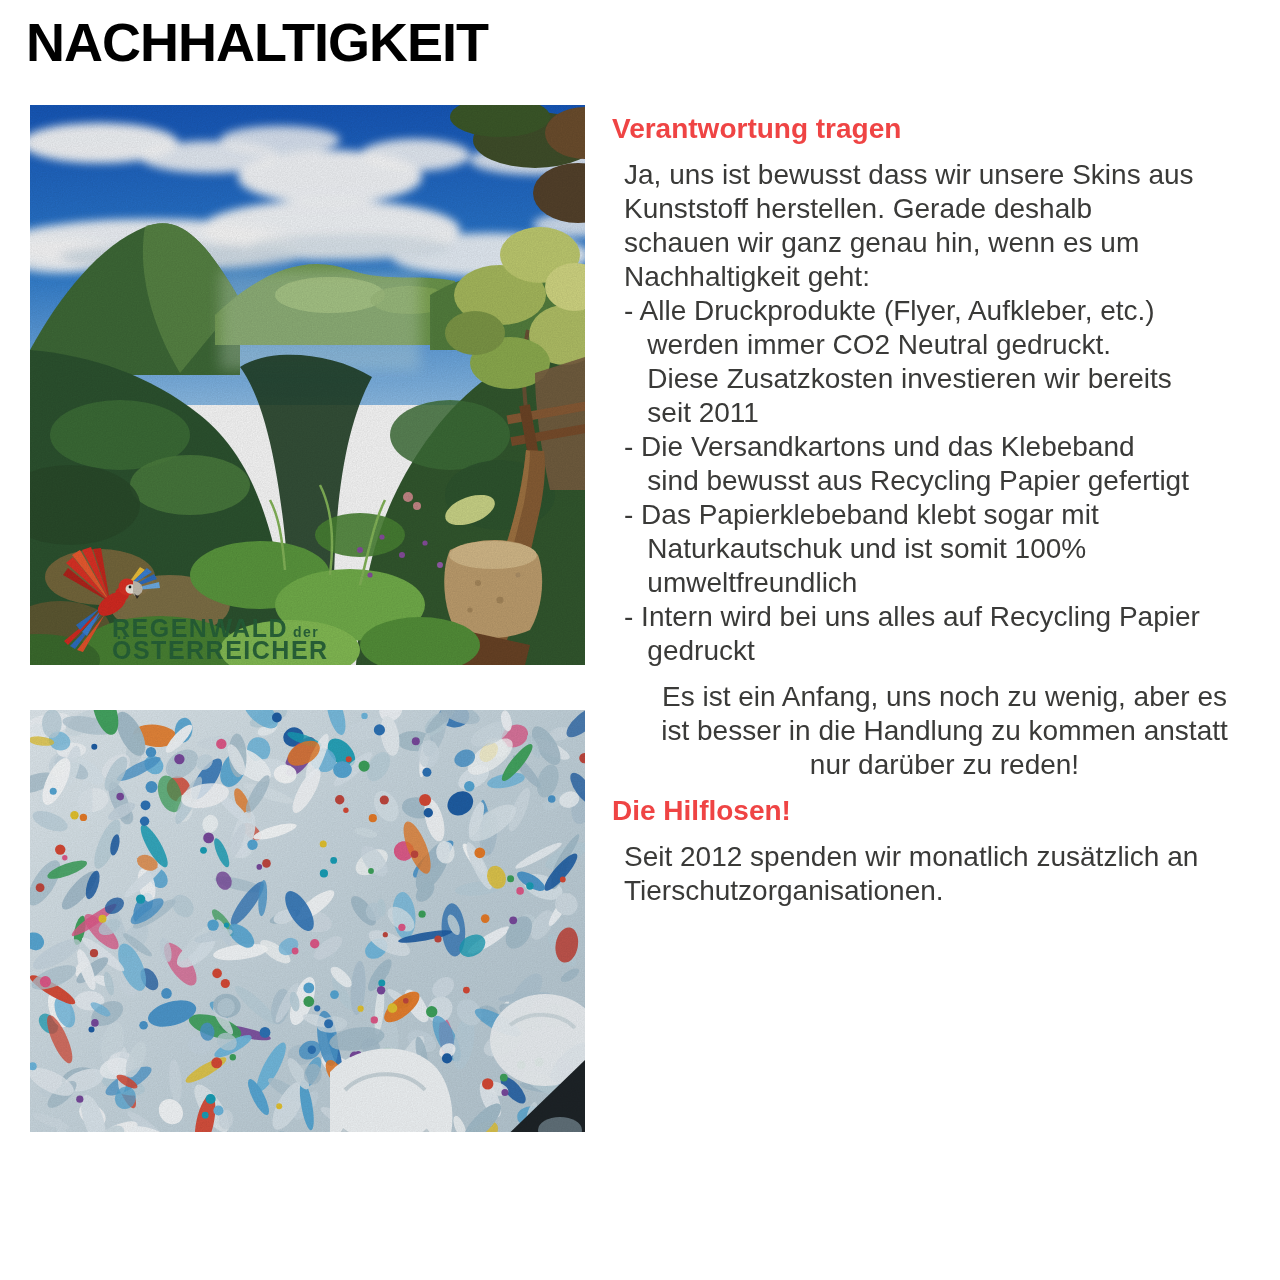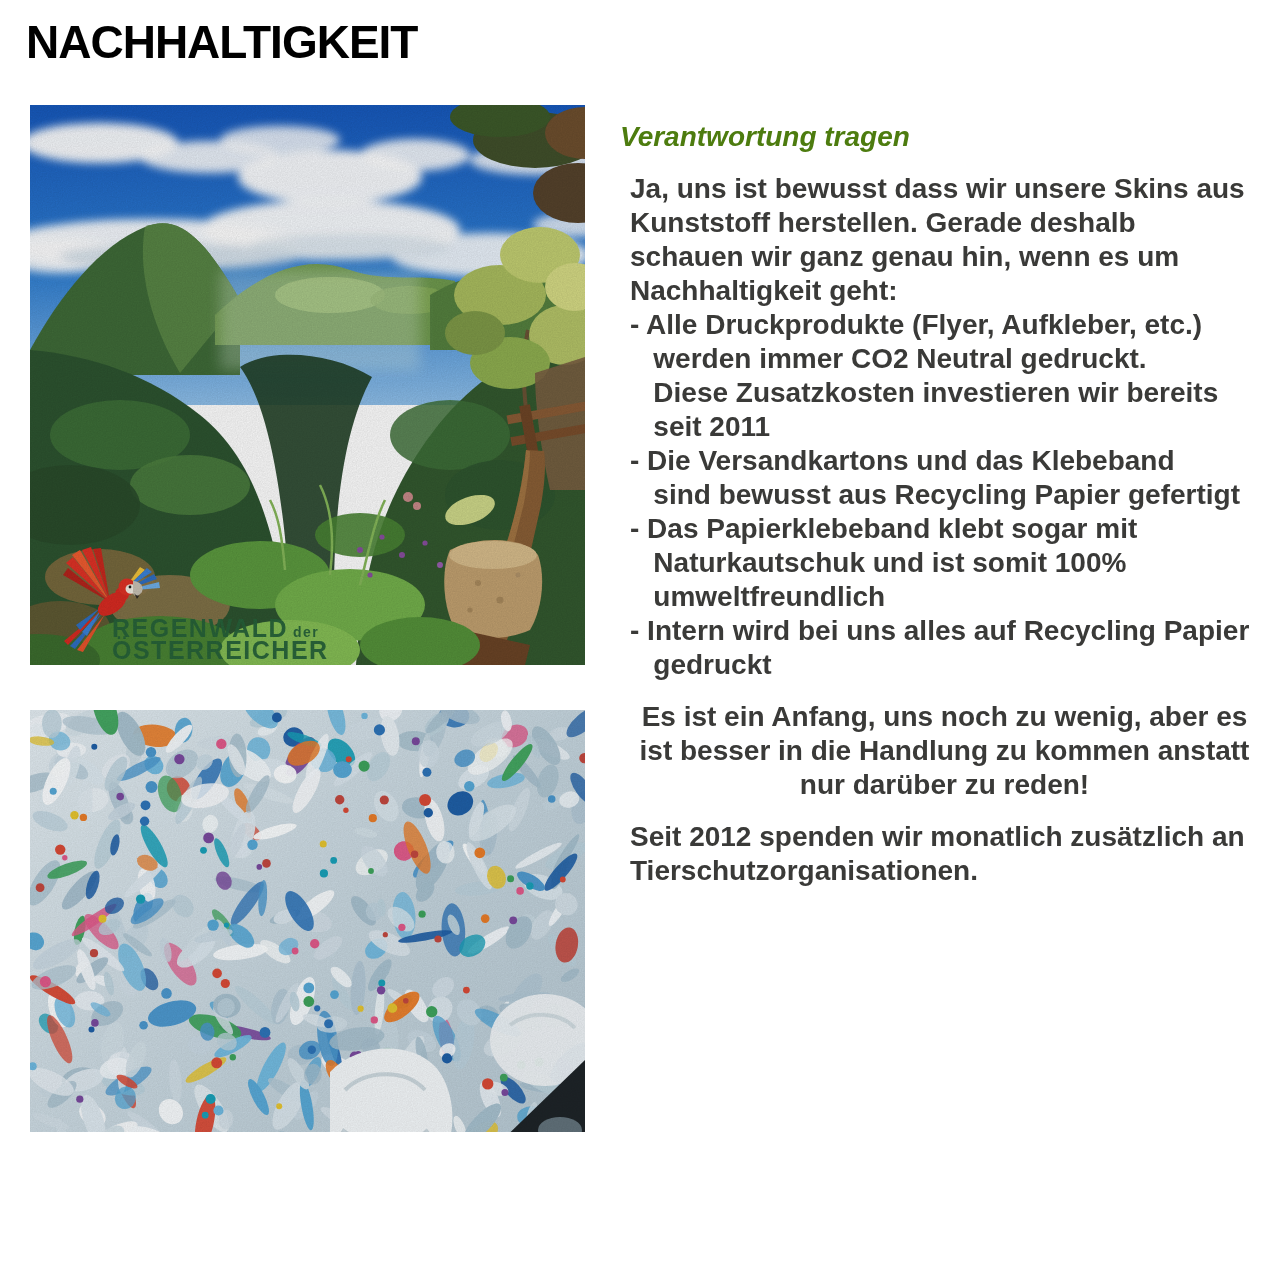--- a/index.html
+++ b/index.html
@@ -2,34 +2,34 @@
 <html lang="de"><head>
 <meta charset="utf-8">
 <style>
   html,body { margin:0; padding:0; background:#ffffff; }
   .page {
     position:relative; width:1280px; height:1280px; background:#ffffff;
     font-family:"Liberation Sans", sans-serif; overflow:hidden;
   }
   .title {
     position:absolute; left:26px; top:12px; margin:0;
-    font-size:46px; line-height:60px; font-weight:bold; letter-spacing:-1px; color:#000000;
+    font-size:54px; line-height:60px; font-weight:bold; letter-spacing:-1px; color:#000000;
   }
   figure.photo { position:absolute; left:30px; margin:0; overflow:hidden; }
   figure.photo.rainforest { top:105px; width:555px; height:660px; }
   figure.photo.plastic    { top:710px; width:555px; height:422px;font-style:italic; }
   figure.photo svg { display:block; }
   .textcol {
     position:absolute; left:612px; top:112px; width:665px;
     font-size:28px; line-height:34px; color:#3a3a38;
   }
   .textcol h2 {
-    margin:8px; font-size:28px; line-height:34px; font-weight:bold; color:#4d7c0f;font-style:italic;
+    margin:0; font-size:28px; line-height:34px; font-weight:bold; color:#ef4444;
   }
-  .textcol p.body { margin:18px; white-space:pre-wrap;font-weight:bold; }
+  .textcol p.body { margin:12px; white-space:pre-wrap; }
   .mt1 { margin-top:26px; }
   .mt2 { margin-top:34px;text-align:center; }
   .mt3 { margin-top:22px; }
   .svgtext { font-family:"Liberation Sans", sans-serif; }
 </style>
 </head>
 <body>
 
 <div class="page">
 
@@ -835,18 +835,19 @@
    umweltfreundlich
 - Intern wird bei uns alles auf Recycling Papier
    gedruckt</p>
     </section>
     <section>
       <p class="body mt2">Es ist ein Anfang, uns noch zu wenig, aber es
 ist besser in die Handlung zu kommen anstatt
 nur darüber zu reden!</p>
     </section>
     <section>
+      <h2 class="mt3">Die Hilflosen!</h2>
       <p class="body">Seit 2012 spenden wir monatlich zusätzlich an
 Tierschutzorganisationen.</p>
     </section>
   </div>
 
 </div>
 
 </body></html>

